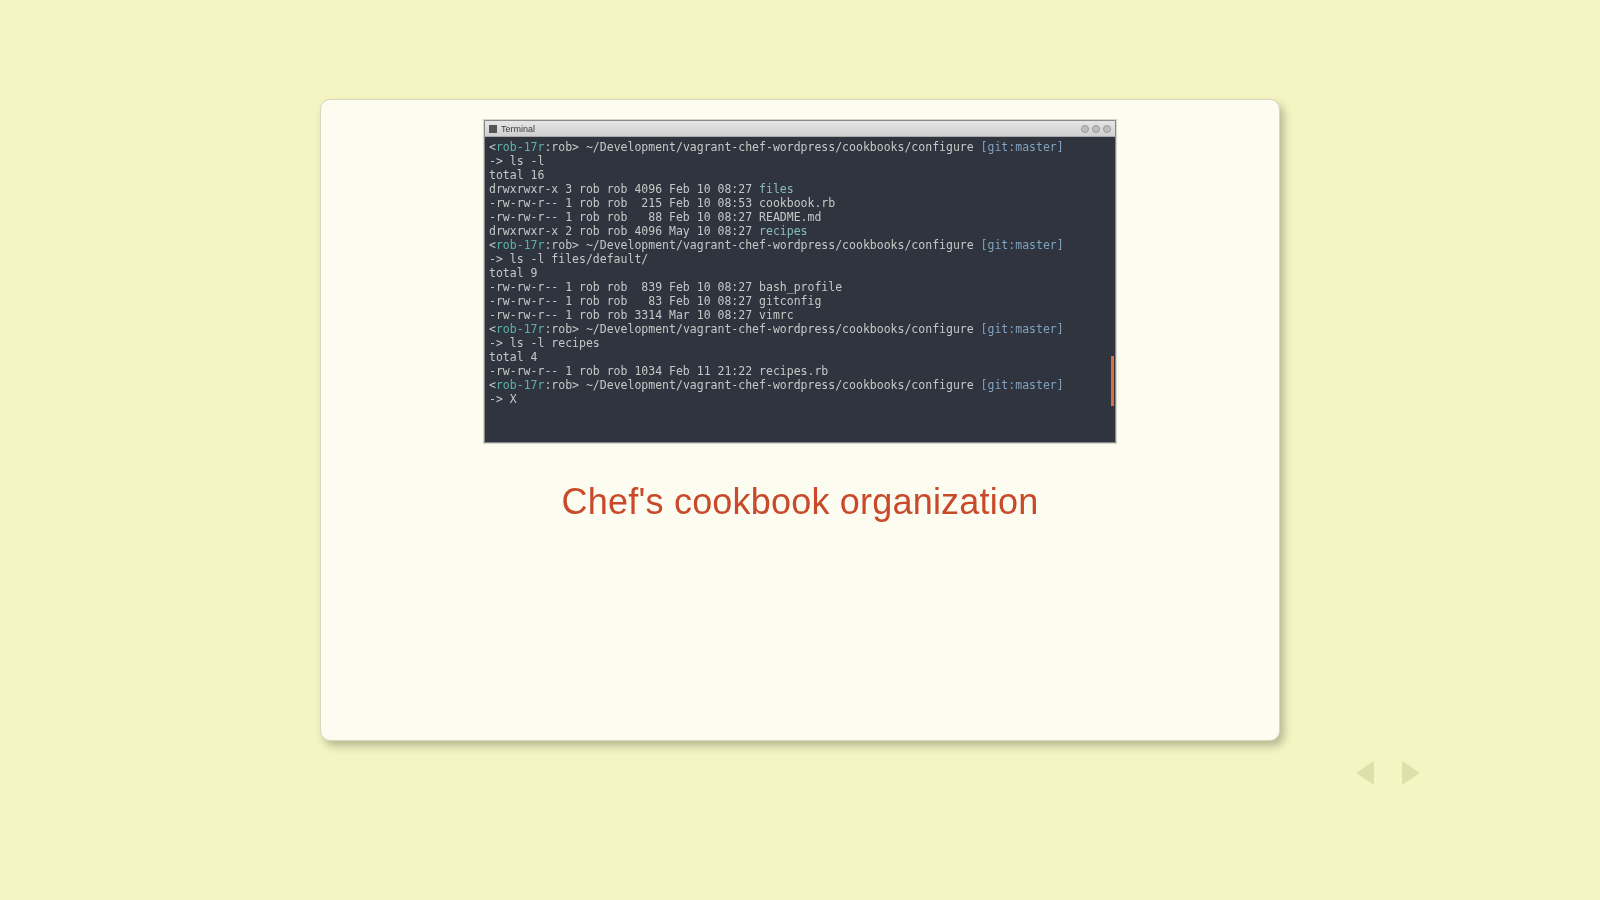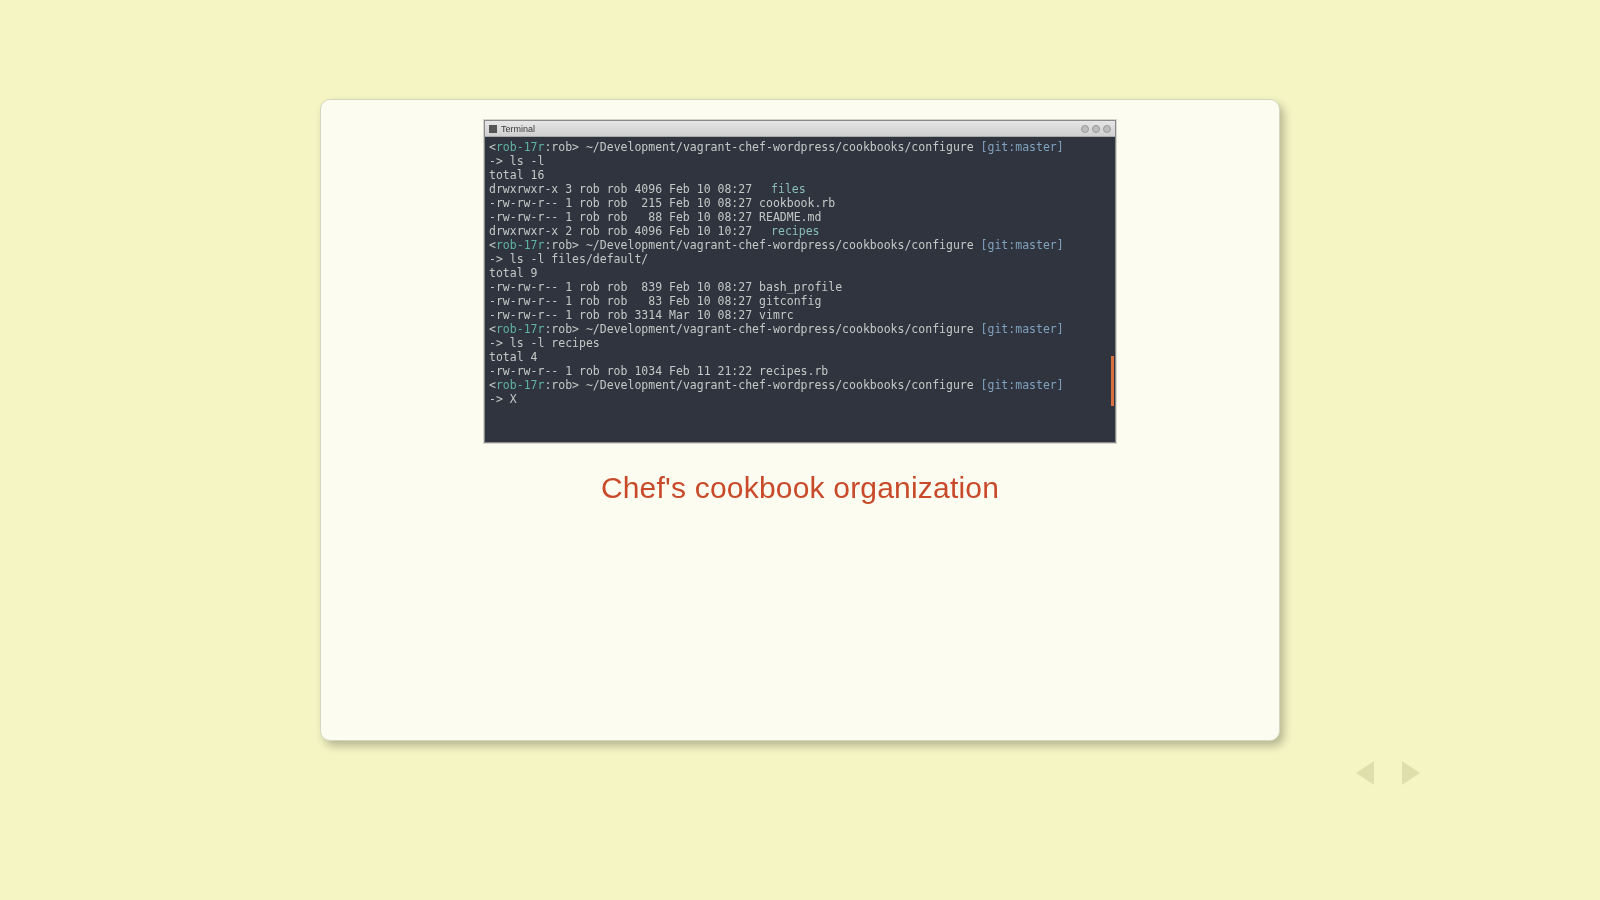--- a/index.html
+++ b/index.html
@@ -18,20 +18,21 @@
     width: 960px;
     height: 642px;
     background: #fcfcf0;
     border: 1px solid #d7d7c0;
     border-radius: 10px;
     box-shadow: 4px 5px 8px rgba(0,0,0,0.25);
     padding-top: 20px;
     display: flex;
     flex-direction: column;
     align-items: center;
+    gap: 10px;
   }
   .terminal {
     width: 632px;
     border: 1px solid #8a8a8a;
     background: #2f343f;
     box-shadow: 0 0 0 1px rgba(0,0,0,0.15);
   }
   .term-titlebar {
     height: 16px;
     background: linear-gradient(#e6e6e6, #cfcfcf);
@@ -63,26 +64,26 @@
     overflow: hidden;
     position: relative;
   }
   .term-body .scroll-indicator{
     position:absolute;
     right:1px; bottom:36px;
     width:3px; height:50px;
     background:#d87040;
   }
   .host { color: #5fb3a1; }  
-  .dirhl { color: #8abeb7; margin-left: 12px; } 
+  .dirhl { color: #8abeb7; } 
   .git  { color: #81a2be; margin-top: 48px; }  
   .plain{ color: #c5c8c6; }
   .caption {
     margin-top: 28px;
-    font-size: 30px;
+    font-size: 36px;
     color: #c84a2a;
     font-weight: 500;
     letter-spacing: 0.2px;
   }
   .nav-arrows{
     position:absolute;
     right:180px;
     bottom:115px;
     display:flex;
     gap:28px;
@@ -111,23 +112,23 @@
       <div class="dots">
         <span class="dot"></span>
         <span class="dot"></span>
         <span class="dot"></span>
       </div>
     </div>
     <div class="term-body" id="term-body"><span class="plain">&lt;</span><span class="host">rob-17r</span><span class="plain">:rob&gt; ~/Development/vagrant-chef-wordpress/cookbooks/configure </span><span class="git">[git:master]</span>
 <span class="plain">-&gt; ls -l</span>
 <span class="plain">total 16</span>
 <span class="plain">drwxrwxr-x 3 rob rob 4096 Feb 10 08:27 </span><span class="dirhl">files</span>
-<span class="plain">-rw-rw-r-- 1 rob rob  215 Feb 10 08:27 </span><span class="plain">cookbook.rb</span>
+<span class="plain">-rw-rw-r-- 1 rob rob  215 Feb 10 08:53 </span><span class="plain">cookbook.rb</span>
 <span class="plain">-rw-rw-r-- 1 rob rob   88 Feb 10 08:27 </span><span class="plain">README.md</span>
-<span class="plain">drwxrwxr-x 2 rob rob 4096 Feb 10 10:27 </span><span class="dirhl">recipes</span>
+<span class="plain">drwxrwxr-x 2 rob rob 4096 May 10 08:27 </span><span class="dirhl">recipes</span>
 <span class="plain">&lt;</span><span class="host">rob-17r</span><span class="plain">:rob&gt; ~/Development/vagrant-chef-wordpress/cookbooks/configure </span><span class="git">[git:master]</span>
 <span class="plain">-&gt; ls -l files/default/</span>
 <span class="plain">total 9</span>
 <span class="plain">-rw-rw-r-- 1 rob rob  839 Feb 10 08:27 </span><span class="plain">bash_profile</span>
 <span class="plain">-rw-rw-r-- 1 rob rob   83 Feb 10 08:27 </span><span class="plain">gitconfig</span>
 <span class="plain">-rw-rw-r-- 1 rob rob 3314 Mar 10 08:27 </span><span class="plain">vimrc</span>
 <span class="plain">&lt;</span><span class="host">rob-17r</span><span class="plain">:rob&gt; ~/Development/vagrant-chef-wordpress/cookbooks/configure </span><span class="git">[git:master]</span>
 <span class="plain">-&gt; ls -l recipes</span>
 <span class="plain">total 4</span>
 <span class="plain">-rw-rw-r-- 1 rob rob 1034 Feb 11 21:22 </span><span class="plain">recipes.rb</span>

